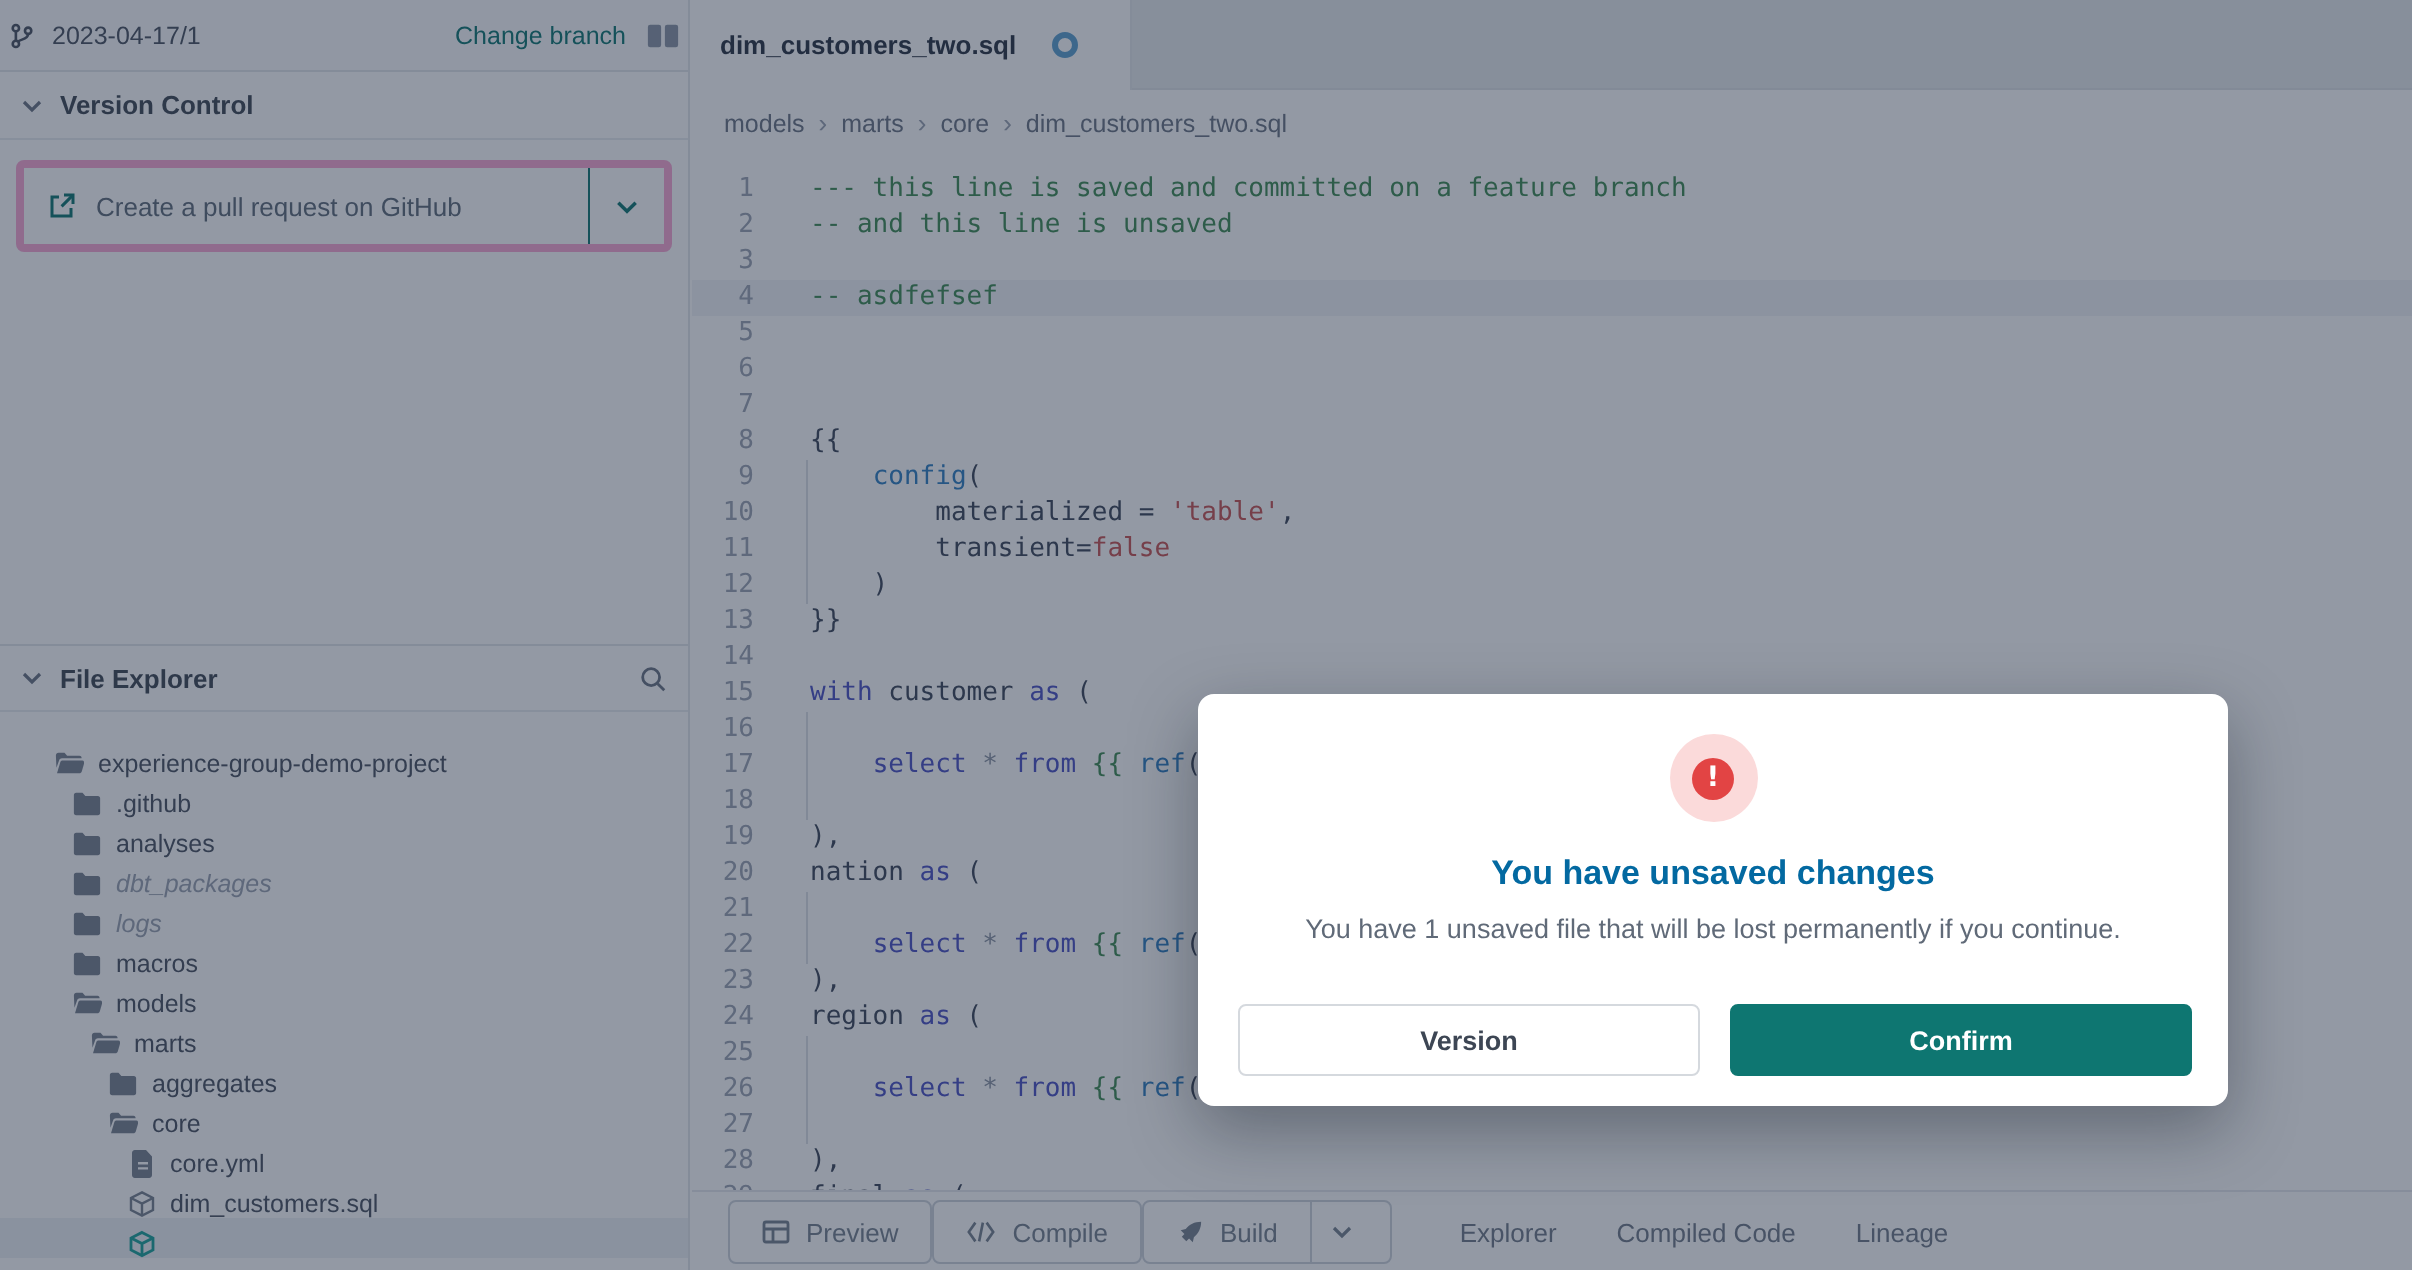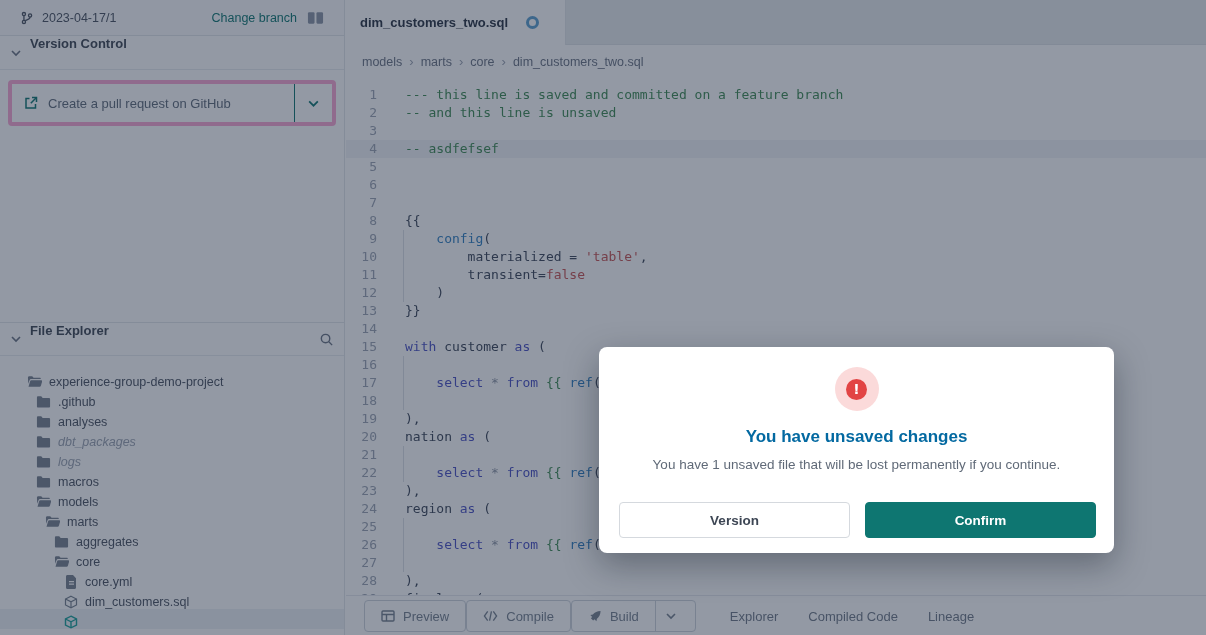--- a/index.html
+++ b/index.html
@@ -2,26 +2,26 @@
 <html><head>
 <meta charset="utf-8">
 <style>
   * { margin:0; padding:0; box-sizing:border-box; }
   html,body { width:1206px; height:635px; overflow:hidden; background:#fff; }
   body { font-family:"Liberation Sans","DejaVu Sans",sans-serif; }
   .app { position:relative; width:1206px; height:635px; overflow:hidden; background:#fff; }
 
   
   .sidebar { position:absolute; left:0; top:0; width:345px; height:635px; background:#fff; border-right:1px solid #e3e6ea; display:flex; flex-direction:column; }
-  .branch-bar { height:36px; flex:0 0 36px; display:flex; align-items:center; padding:0 20px; border-bottom:1px solid #e3e6ea; background:#fbfcfd; }
+  .branch-bar { height:36px; flex:0 0 36px; display:flex; align-items:center; padding:0 4px; border-bottom:1px solid #e3e6ea; background:#fbfcfd; }
   .branch-name { font-size:12.5px; color:#4a5260; margin-left:8px; }
   .branch-bar .spacer { flex:1; }
   .change-branch { font-size:12.5px; color:#0e7671; cursor:pointer; margin-right:10px; }
   .icon { display:inline-flex; align-items:center; justify-content:center; }
-  .section-header { height:34px; flex:0 0 34px; display:flex; padding:0 10px; border-bottom:1px solid #e9ecef; }
+  .section-header { height:34px; flex:0 0 34px; display:flex; align-items:center; padding:0 10px; border-bottom:1px solid #e9ecef; }
   .section-title { font-size:13px; font-weight:700; color:#3f4754; margin-left:8px; }
   .section-header .spacer { flex:1; }
   .vc-body { flex:0 0 252px; padding:10px 8px; }
   .pr-button { display:flex; width:100%; height:46px; border:4px solid #f9a8d4; border-radius:4px; overflow:hidden; background:#fff; }
   .pr-main { flex:1; display:flex; align-items:center; padding:0 12px; cursor:pointer; }
   .pr-label { font-size:13px; color:#5f6b7a; margin-left:10px; }
   .pr-caret { width:38px; border-left:1px solid #0e7671; display:flex; align-items:center; justify-content:center; cursor:pointer; }
   .fe-header { border-top:1px solid #e3e6ea; }
   .tree { flex:1; overflow:hidden; padding-top:13px; }
   .trow { height:20px; display:flex; align-items:flex-end; font-size:12.5px; color:#4a5260; cursor:pointer; }

